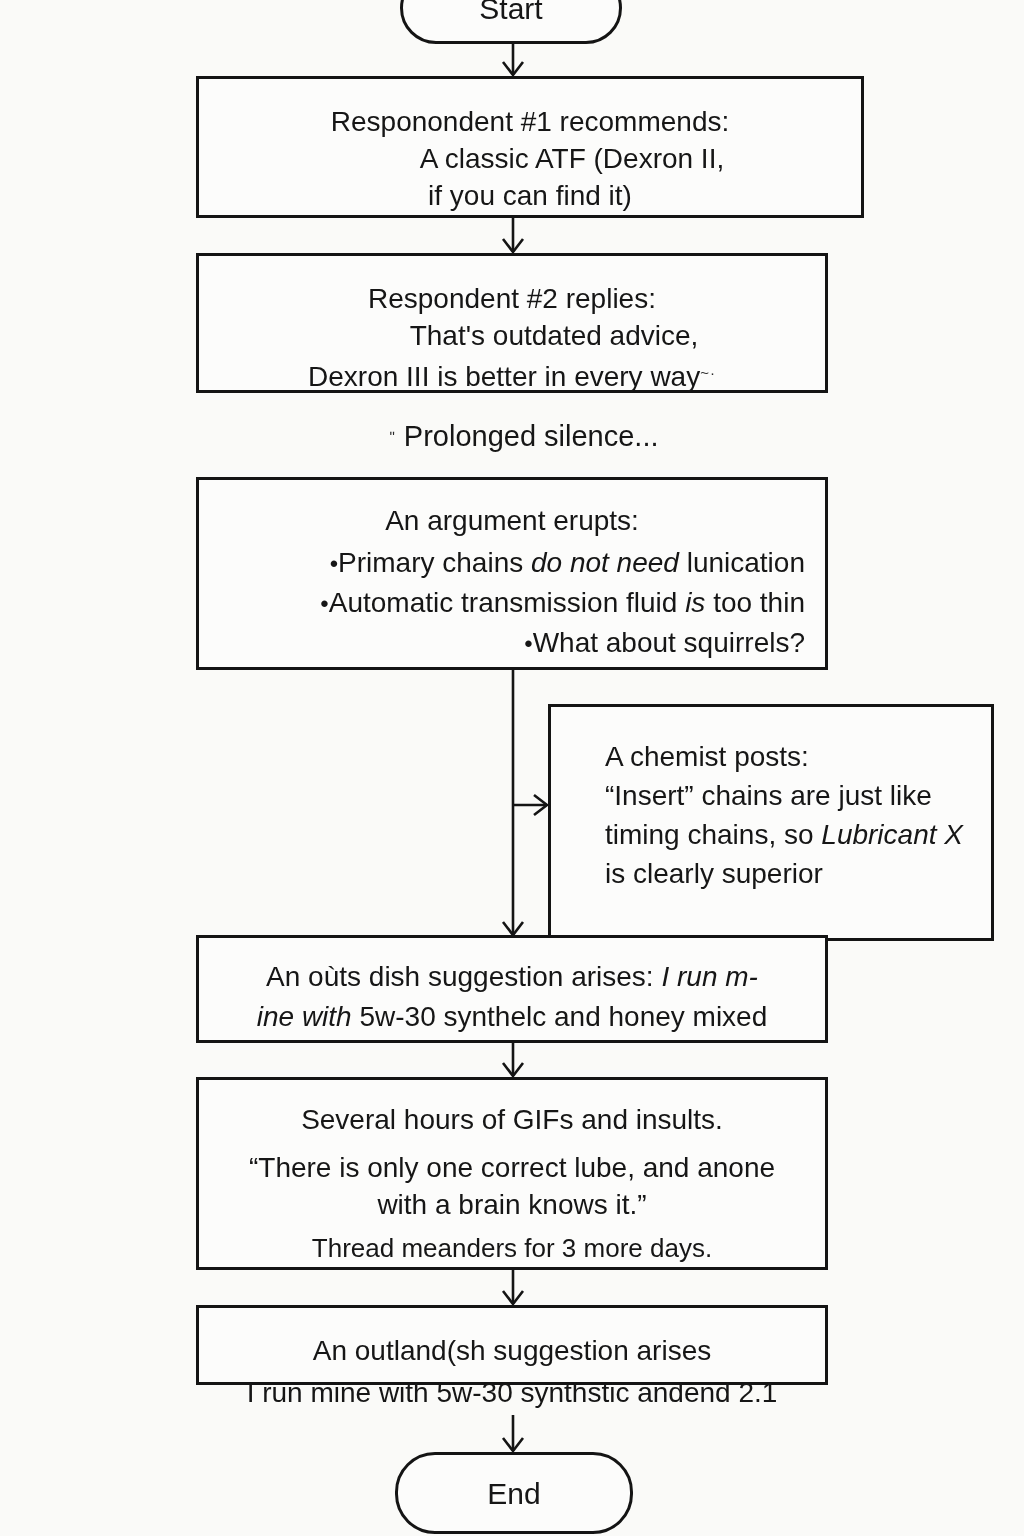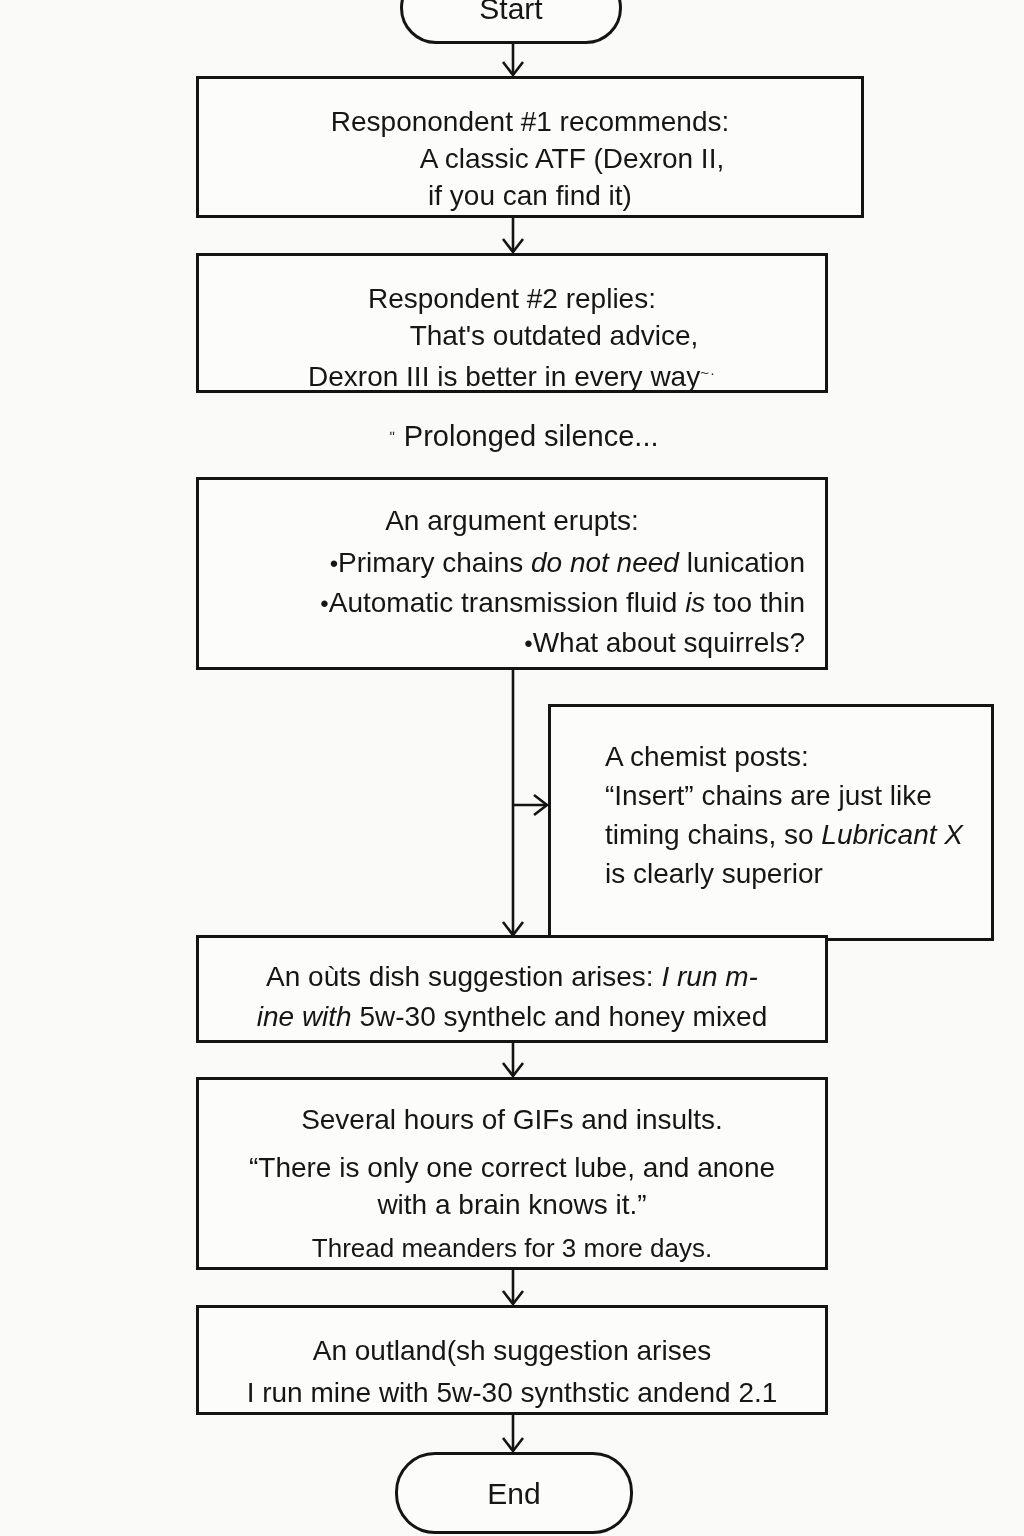--- a/index.html
+++ b/index.html
@@ -147,21 +147,21 @@
     <div class="gifs-line4">Thread meanders for 3 more days.</div>
   </div>
 
   <div class="arrow" style="left:499px;top:1270px;">
     <svg width="28" height="36" viewBox="0 0 28 36">
       <line x1="14" y1="0" x2="14" y2="34" stroke="#141414" stroke-width="2.6" fill="none"></line>
       <polyline points="4,21 14,34 24,21" stroke="#141414" stroke-width="2.6" fill="none"></polyline>
     </svg>
   </div>
 
-  <div class="node sugg2" style="left:196px;top:1305px;width:632px;height:110px;">
+  <div class="node sugg2" style="left:196px;top:1305px;width:632px;height:80px;">
     <div>An outland(sh suggestion arises</div>
     <div>I run mine with 5w-30 synthstic andend 2.1</div>
   </div>
 
   <div class="arrow" style="left:499px;top:1415px;">
     <svg width="28" height="38" viewBox="0 0 28 38">
       <line x1="14" y1="0" x2="14" y2="36" stroke="#141414" stroke-width="2.6" fill="none"></line>
       <polyline points="4,23 14,36 24,23" stroke="#141414" stroke-width="2.6" fill="none"></polyline>
     </svg>
   </div>

